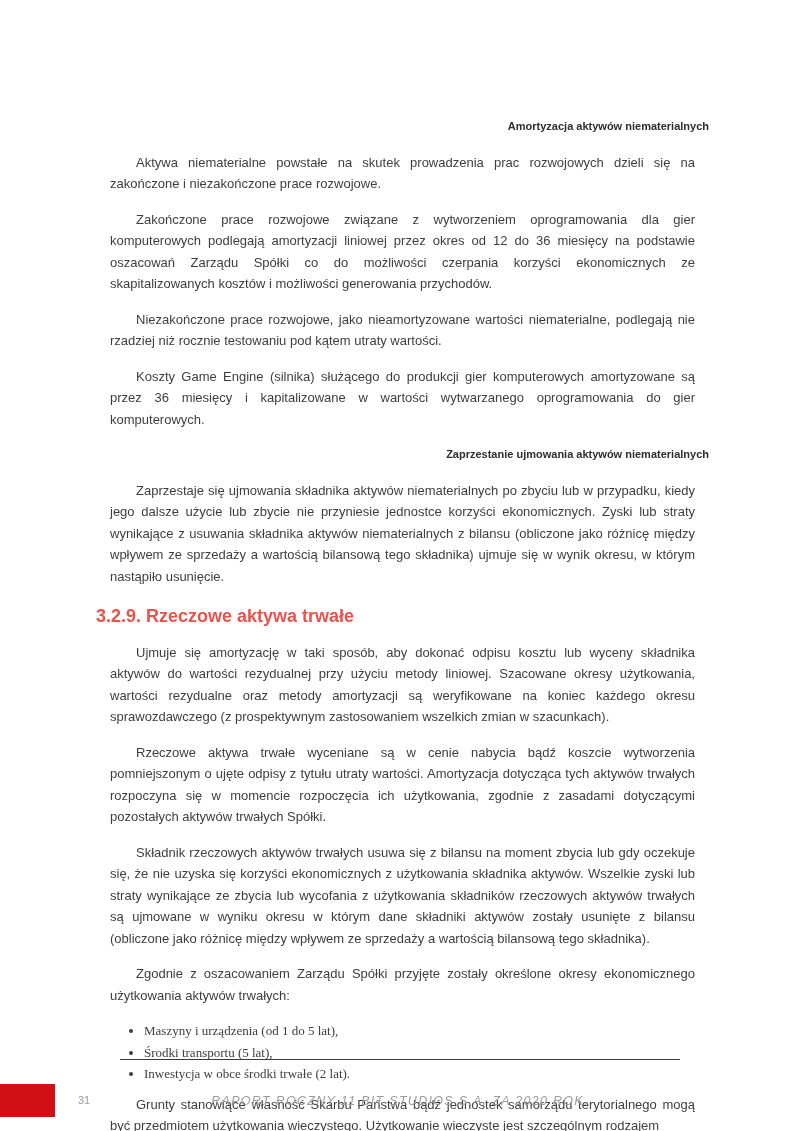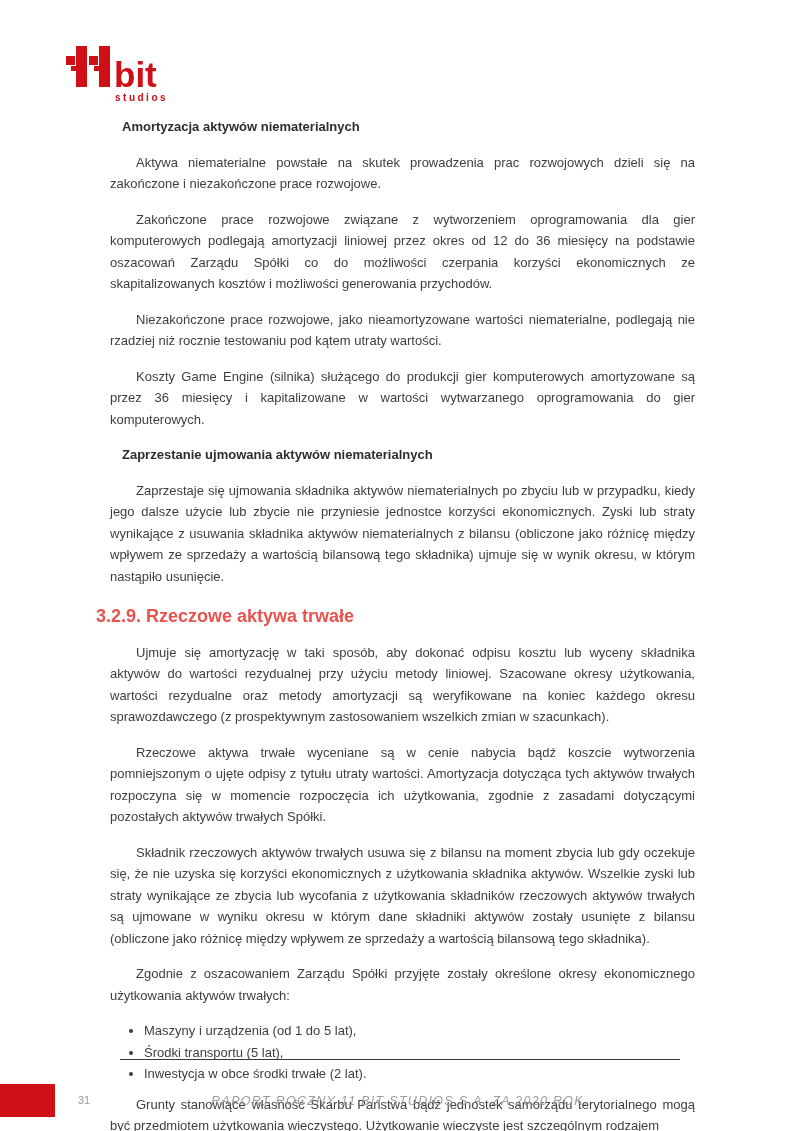--- a/index.html
+++ b/index.html
@@ -25,40 +25,41 @@
     left: 96px;
     width: 613px;
     font-size: 13px;
     line-height: 21.5px;
     color: var(--body-text, #3e3e3e);
     text-align: justify;
   }
   .content p { margin: 14px; text-indent: 26px; }
   .sec-heading {
     margin: 11px 0 0 0;
-    font-size: 13px;
+    font-size: 11px;
     font-weight: bold;
     color: var(--heading-text, #2d2d2d);
     text-indent: 26px;
-    text-align: left;
+    text-align: right;
   }
   .sec-heading.first { margin-top: 0; }
   .red-heading {
     margin: 19px 0 11px 0;
     font-size: 18px;
     font-weight: bold;
     color: var(--heading-red, #e8534e);
     text-align: left;
     text-indent: 0;
   }
   ul.bullets {
     margin: 2px 0 9px 26px;
     padding-left: 22px;
     text-align: left;
     list-style: disc;
+    font-family: Liberation Serif, serif;
   }
   ul.bullets li { margin: 0; }
   .after-list { margin-top: 9px !important; }
   .footer-line {
     position: absolute;
     left: 120px;
     top: 1059px;
     width: 560px;
     border-top: 1.5px solid var(--line-color, #3a3a3a);
   }
@@ -87,34 +88,20 @@
     letter-spacing: 1.3px;
     color: var(--footer-gray, #9c9c9c);
     font-style: italic;
   }
 </style>
 </head>
 <body>
 
 <div class="page">
 
-  <div class="logo">
-    <svg width="108" height="64" viewBox="0 0 108 64">
-      <g fill="currentColor">
-        <rect x="4" y="14" width="9" height="9"></rect>
-        <rect x="14" y="4" width="11" height="41"></rect>
-        <rect x="27" y="14" width="9" height="9"></rect>
-        <rect x="37" y="4" width="11" height="41"></rect>
-        <rect x="9" y="24" width="5" height="5"></rect>
-        <rect x="32" y="24" width="5" height="5"></rect>
-      </g>
-      <text x="52" y="45" font-size="35" font-weight="bold" fill="currentColor" font-family="Liberation Sans, sans-serif">bit</text>
-      <text x="53" y="59" font-size="10" font-weight="bold" letter-spacing="2.5" fill="currentColor" font-family="Liberation Sans, sans-serif">studios</text>
-    </svg>
-  </div>
 
   <div class="content">
 
     <section>
       <h3 class="sec-heading first">Amortyzacja aktywów niematerialnych</h3>
       <p>Aktywa niematerialne powstałe na skutek prowadzenia prac rozwojowych dzieli się na zakończone i niezakończone prace rozwojowe.</p>
       <p>Zakończone prace rozwojowe związane z wytworzeniem oprogramowania dla gier komputerowych podlegają amortyzacji liniowej przez okres od 12 do 36 miesięcy na podstawie oszacowań Zarządu Spółki co do możliwości czerpania korzyści ekonomicznych ze skapitalizowanych kosztów i możliwości generowania przychodów.</p>
       <p>Niezakończone prace rozwojowe, jako nieamortyzowane wartości niematerialne, podlegają nie rzadziej niż rocznie testowaniu pod kątem utraty wartości.</p>
       <p>Koszty Game Engine (silnika) służącego do produkcji gier komputerowych amortyzowane są przez 36 miesięcy i kapitalizowane w wartości wytwarzanego oprogramowania do gier komputerowych.</p>
     </section>

